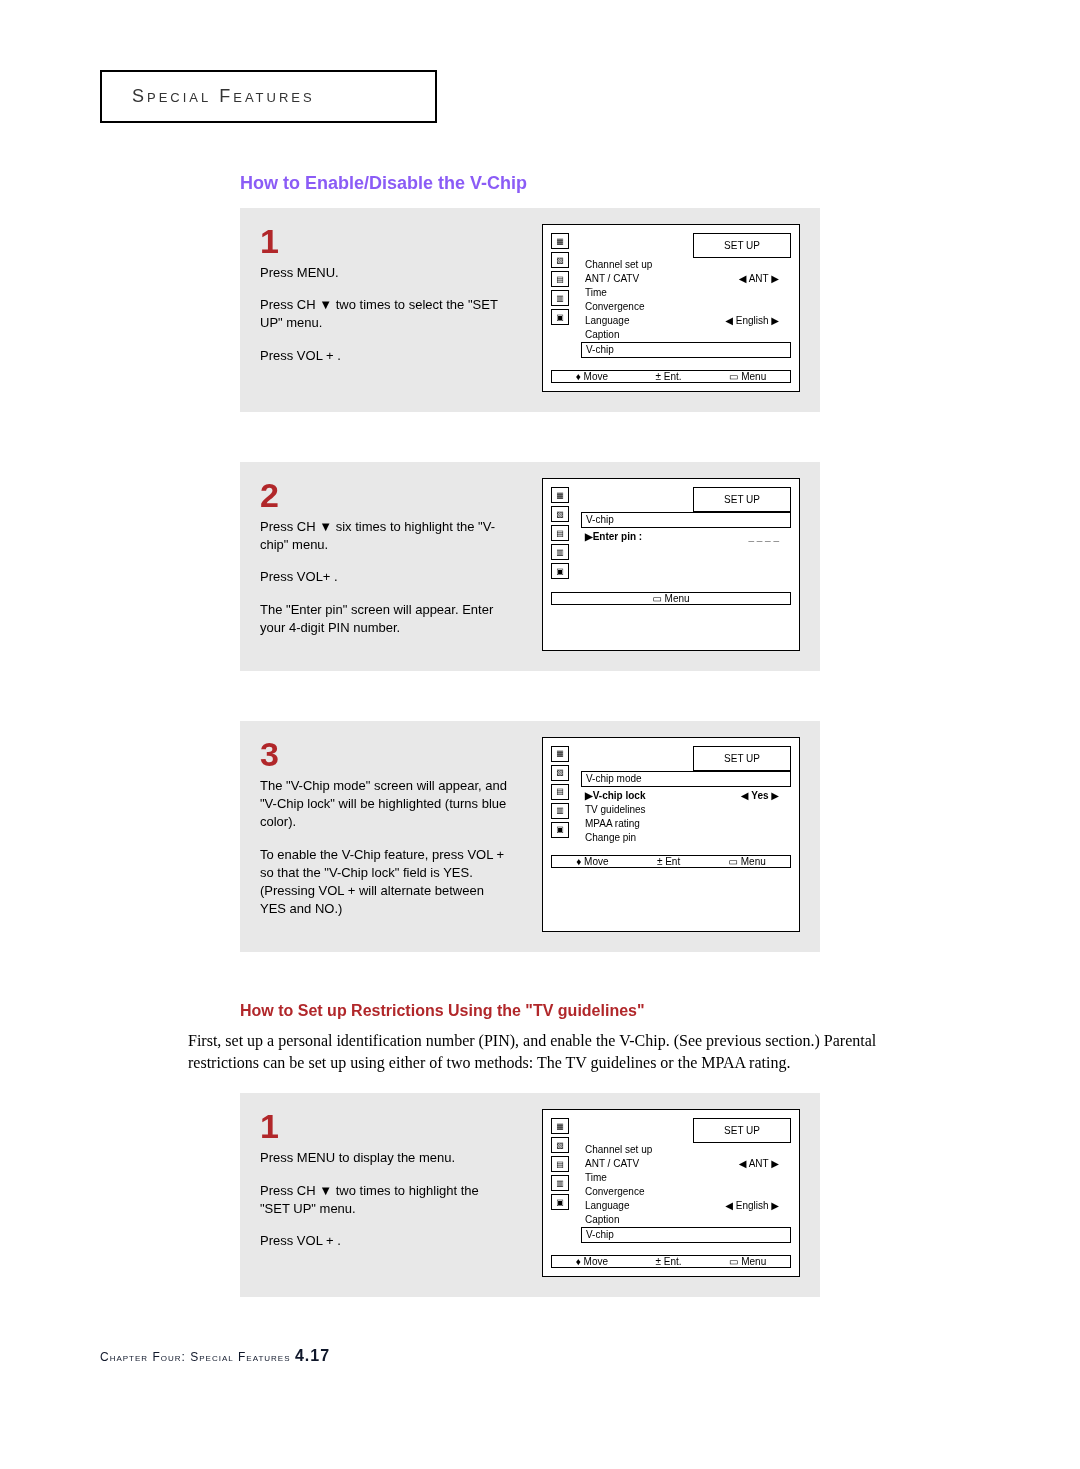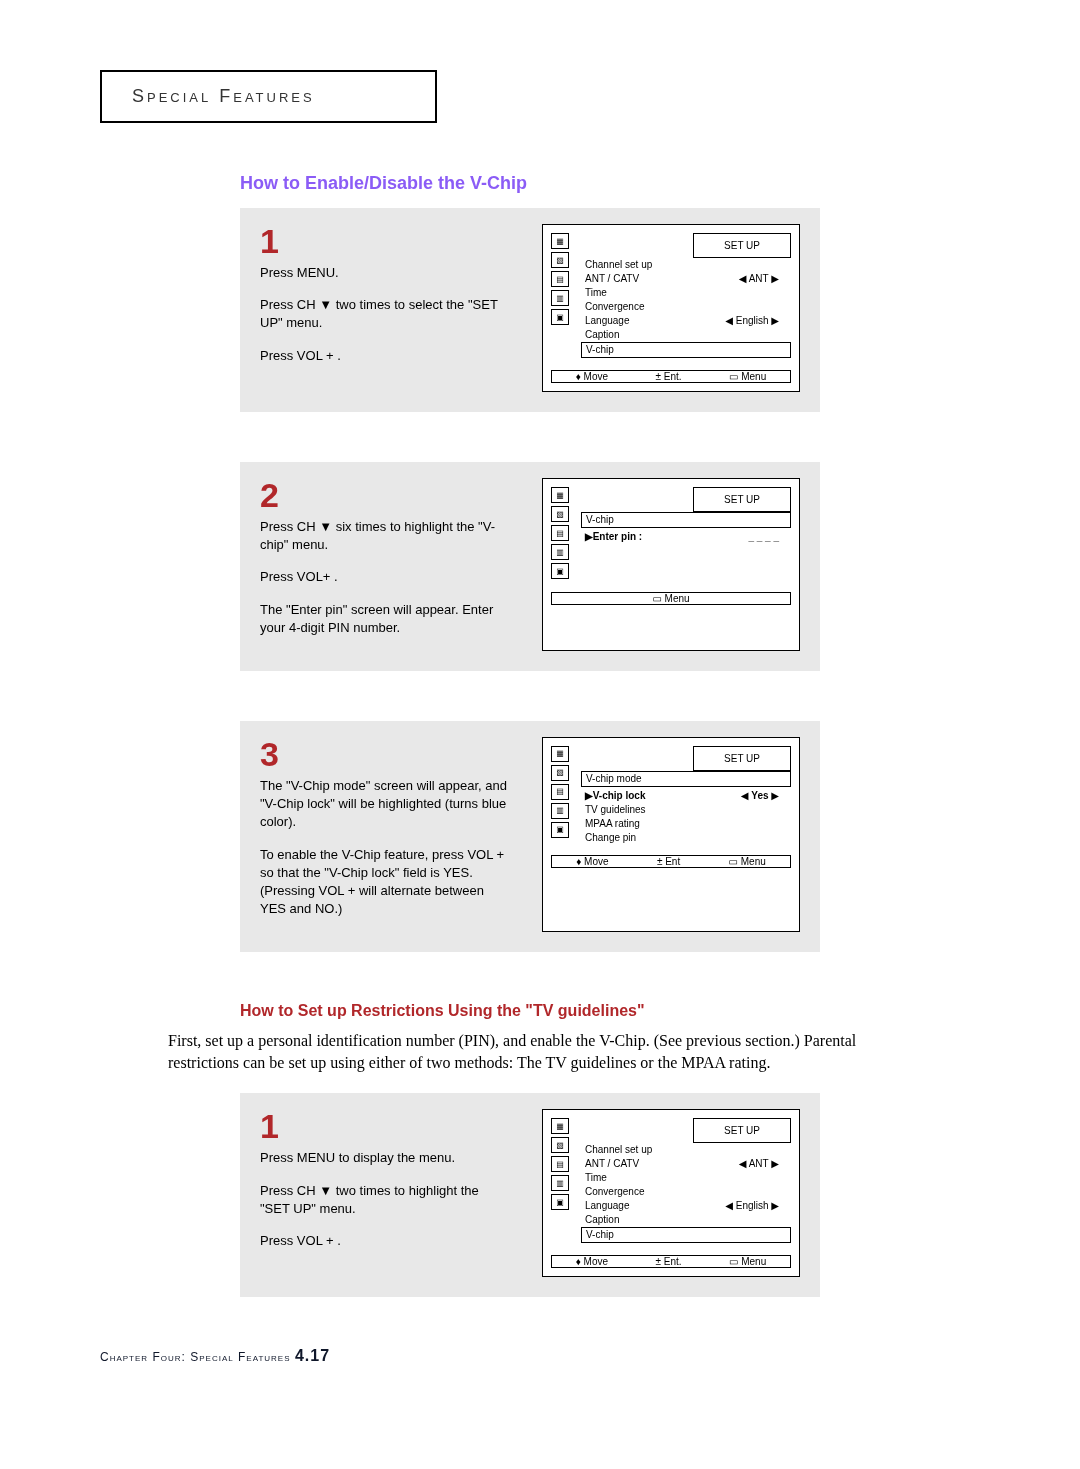--- a/index.html
+++ b/index.html
@@ -116,21 +116,21 @@
   }
   .sc-footer {
     border: 1px solid #000;
     margin-top: 10px;
     padding: 0;
     display: flex;
     justify-content: space-around;
     font-size: 10px;
   }
   .body-text {
-    margin-left: 68px;
+    margin-left: 88px;
     width: 720px;
     font-family: Georgia, 'Times New Roman', serif;
     font-size: 16px;
     line-height: 1.35;
     margin-bottom: 20px;
   }
   .section-title2 {
     color: #b1272a;
     font-weight: bold;
     font-size: 16px;

